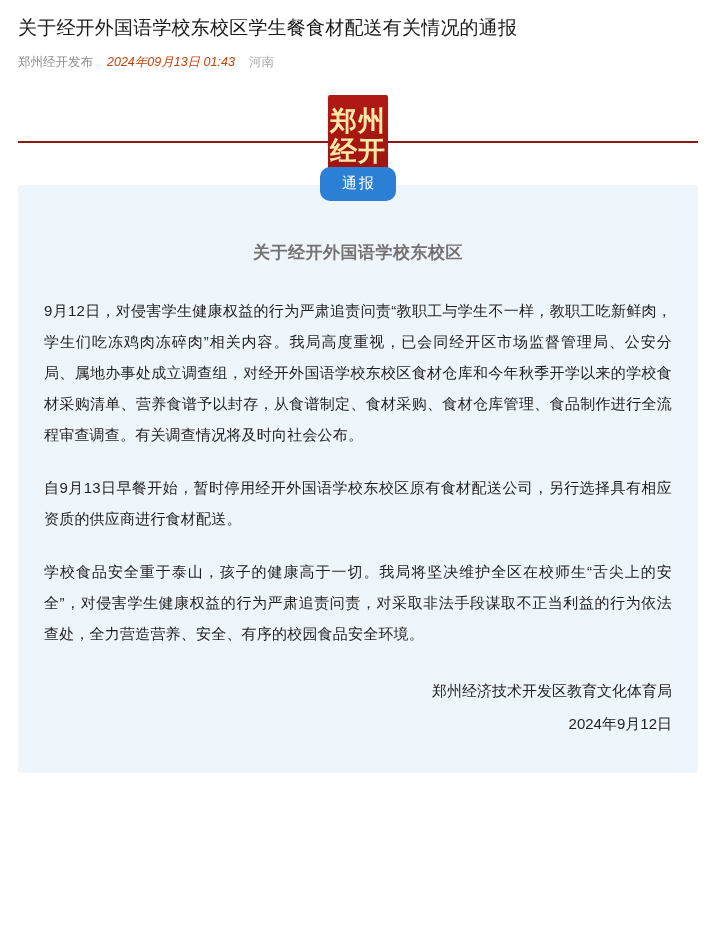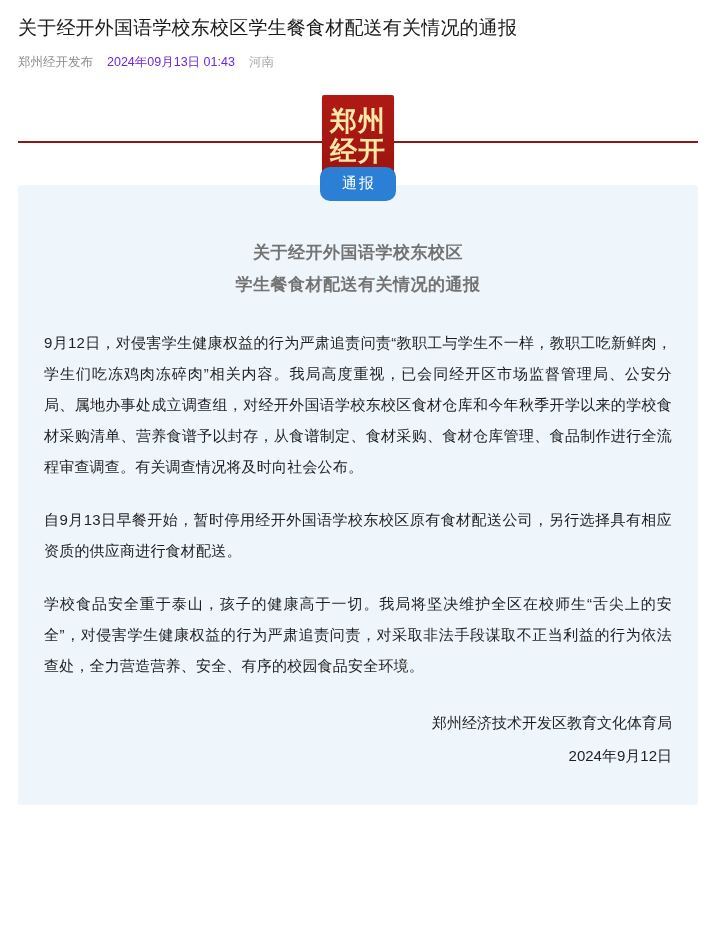--- a/index.html
+++ b/index.html
@@ -36,21 +36,22 @@
     align-items: center;
     gap: 14px;
     font-size: 12.5px;
     color: #9a9a9a;
     margin-bottom: 10px;
   }
   .meta-source {
     color: #8c8c8c;
   }
   .meta-time {
-    color: #6d28d9;
+    color: #c2410c;
+    font-style: italic;
   }
   .meta-location {
     color: #a6a6a6;
     text-align: right;
   }
 
   .body-wrap {
     padding: 0 18px;
   }
 
@@ -67,21 +68,21 @@
     left: 0;
     right: 0;
     height: 2px;
     background: #8b1b17;
   }
   .logo-badge {
     position: absolute;
     left: 50%;
     transform: translateX(-50%);
     top: 6px;
-    width: 72px;
+    width: 60px;
     height: 82px;
     background: linear-gradient(180deg, #b01a15 0%, #9d1410 100%);
     border-radius: 2px;
     display: flex;
     flex-direction: column;
     align-items: center;
     justify-content: center;
     color: #ffe9a8;
     box-shadow: 0 1px 2px rgba(0,0,0,0.18);
   }
@@ -176,21 +177,20 @@
         <span class="ln1">郑州</span>
         <span class="ln2">经开</span>
       </div>
     </div>
 
     <div class="notice-card">
       <div class="notice-tag">通报</div>
 
       <div class="notice-heading">
         <div>关于经开外国语学校东校区</div>
-        <div>学生餐食材配送有关情况的通报</div>
       </div>
 
       <p class="para">9月12日，对侵害学生健康权益的行为严肃追责问责“教职工与学生不一样，教职工吃新鲜肉，学生们吃冻鸡肉冻碎肉”相关内容。我局高度重视，已会同经开区市场监督管理局、公安分局、属地办事处成立调查组，对经开外国语学校东校区食材仓库和今年秋季开学以来的学校食材采购清单、营养食谱予以封存，从食谱制定、食材采购、食材仓库管理、食品制作进行全流程审查调查。有关调查情况将及时向社会公布。</p>
       <p class="para">自9月13日早餐开始，暂时停用经开外国语学校东校区原有食材配送公司，另行选择具有相应资质的供应商进行食材配送。</p>
       <p class="para">学校食品安全重于泰山，孩子的健康高于一切。我局将坚决维护全区在校师生“舌尖上的安全”，对侵害学生健康权益的行为严肃追责问责，对采取非法手段谋取不正当利益的行为依法查处，全力营造营养、安全、有序的校园食品安全环境。</p>
 
       <div class="signature">
         <div>郑州经济技术开发区教育文化体育局</div>
         <div class="date">2024年9月12日</div>
       </div>

